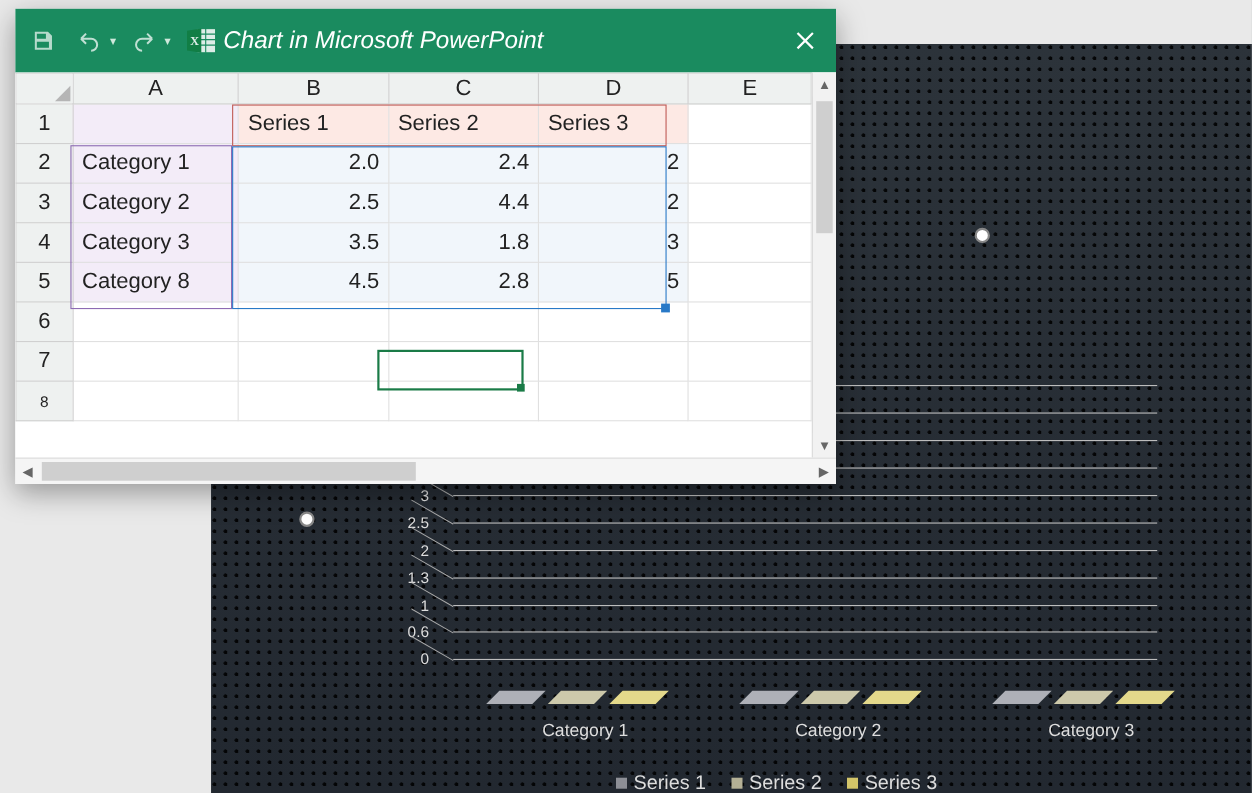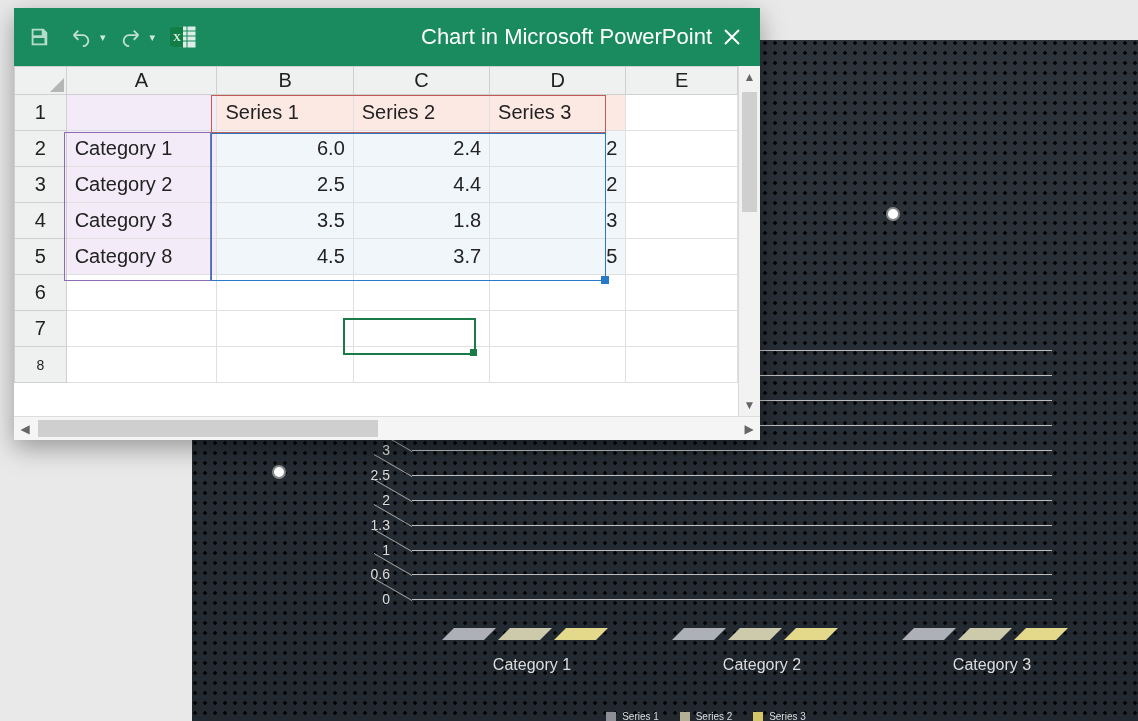--- a/index.html
+++ b/index.html
@@ -56,36 +56,36 @@
   .bar3d .front { position:absolute; left:0; bottom:0; width:100%; }
   .bar3d .side  { position:absolute; left:100%; bottom:0; width:12px; transform:skewY(-45deg); transform-origin:left bottom; }
   .bar3d .top   { position:absolute; left:0; bottom:100%; width:100%; height:12px; transform:skewX(-45deg); transform-origin:left bottom; }
   .s1 .front{background:#8d8f96;} .s1 .side{background:#6e7077;} .s1 .top{background:#aeb0b7;}
   .s2 .front{background:#b4b095;} .s2 .side{background:#8e8b73;} .s2 .top{background:#cdc9ab;}
   .s3 .front{background:#d3c569;} .s3 .side{background:#ada046;} .s3 .top{background:#e4d98b;}
 
   .x-axis { position:absolute; left:90px; right:0; bottom:0; height:34px; }
   .x-cat { position:absolute; bottom:6px; color:#ddd; font-size:16px; font-family:"Century Gothic","Segoe UI",sans-serif; text-align:center; width:180px; }
 
-  .legend { position:absolute; left:0; right:0; bottom:-2px; text-align:center; color:#ddd; font-size:10px; font-family:"Century Gothic","Segoe UI",sans-serif; }
+  .legend { position:absolute; left:0; right:0; bottom:-2px; text-align:center; color:#ddd; font-size:18px; font-family:"Century Gothic","Segoe UI",sans-serif; }
   .legend .swatch { display:inline-block; width:10px; height:10px; margin:0 6px 0 18px; vertical-align:middle; }
 
   
   .xl-window {
     position:absolute; left:14px; top:8px; width:746px; height:432px;
     background:#fff; box-shadow:0 8px 24px rgba(0,0,0,0.35);
   }
   .xl-titlebar {
     height:58px; background:#1a8b5f;
     display:flex; align-items:center; padding:0 8px;
     color:#fff; font-size:22px; font-family:"Segoe UI Light","Segoe UI",sans-serif;
   }
   .xl-qat { display:flex; align-items:center; gap:8px; }
   .qat-btn { width:34px; height:34px; display:flex; align-items:center; justify-content:center; opacity:0.85; }
-  .xl-title { flex:1; text-align:right; }
+  .xl-title { flex:1; text-align:left;font-style:italic; }
   .xl-close { width:40px; height:40px; display:flex; align-items:center; justify-content:center; font-size:24px; }
 
   .xl-sheet { position:absolute; left:0; top:58px; right:0; bottom:24px; background:#fff; display:flex; }
   .xl-grid { flex:1; position:relative; overflow:hidden; }
   .sheet-table { border-collapse:collapse; width:100%; font-size:20px; color:#222; }
   .sheet-table th { background:#eef1f0; font-weight:400; border:1px solid #d0d0d0; height:28px; }
   .sheet-table .rowhdr { background:#eef1f0; width:50px; text-align:center; border:1px solid #d0d0d0; }
   .sheet-table td { border:1px solid #e0e0e0; padding:4px 8px; height:36px; }
   .sheet-table td.num { text-align:right; }
   .colA{width:146px;} .colB{width:132px;} .colC{width:132px;} .colD{width:132px;} .colE{width:108px;}
@@ -300,21 +300,21 @@
           <td class="rowhdr">1</td>
           <td class="hdrCat"></td>
           <td class="hdrSeries">Series 1</td>
           <td class="hdrSeries">Series 2</td>
           <td class="hdrSeries">Series 3</td>
           <td></td>
         </tr>
         <tr>
           <td class="rowhdr">2</td>
           <td class="hdrCat">Category 1</td>
-          <td class="num dataCell">6.0</td>
+          <td class="num dataCell">2.0</td>
           <td class="num dataCell">2.4</td>
           <td class="num dataCell">2</td>
           <td></td>
         </tr>
         <tr>
           <td class="rowhdr">3</td>
           <td class="hdrCat">Category 2</td>
           <td class="num dataCell">2.5</td>
           <td class="num dataCell">4.4</td>
           <td class="num dataCell">2</td>
@@ -325,21 +325,21 @@
           <td class="hdrCat">Category 3</td>
           <td class="num dataCell">3.5</td>
           <td class="num dataCell">1.8</td>
           <td class="num dataCell">3</td>
           <td></td>
         </tr>
         <tr>
           <td class="rowhdr">5</td>
           <td class="hdrCat">Category 8</td>
           <td class="num dataCell">4.5</td>
-          <td class="num dataCell">3.7</td>
+          <td class="num dataCell">2.8</td>
           <td class="num dataCell">5</td>
           <td></td>
         </tr>
         <tr>
           <td class="rowhdr">6</td>
           <td></td>
               <td></td>
           <td></td>
               <td></td>
           <td></td>

